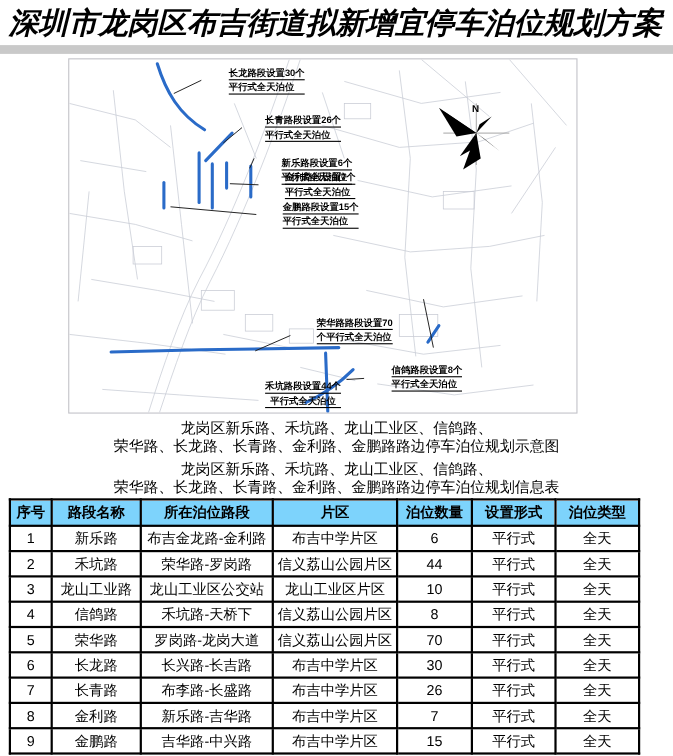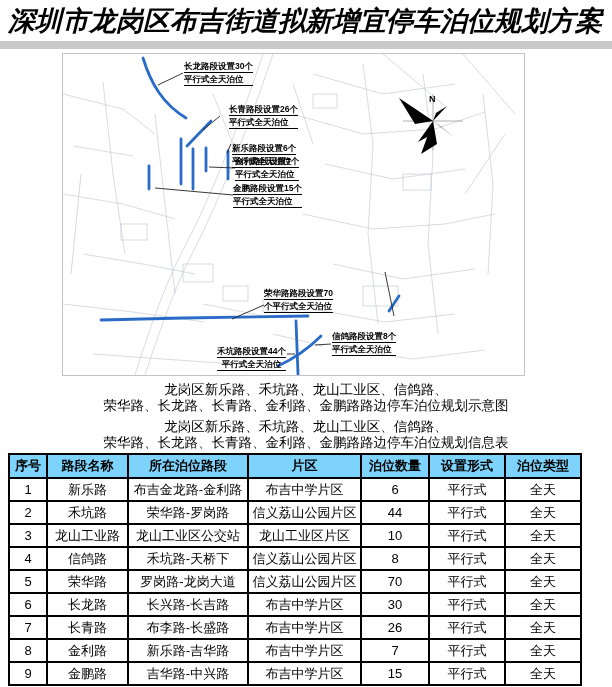--- a/index.html
+++ b/index.html
@@ -14,21 +14,21 @@
   }
   .gray-bar{height:8px;background:#c9c9c9;margin-top:1px;}
 
   
   .map{
     position:absolute;left:62px;top:53px;width:461px;height:321px;
     border:1px solid #c2c2c8;background:#ffffff;
   }
   .map svg{position:absolute;left:0;top:0;}
   .ann{position:absolute;font-size:8.5px;font-weight:700;line-height:12px;white-space:nowrap;}
-  .ann div{border-bottom:1px solid #000;display:inline-block;}
+  .ann div{border-bottom:1px solid #000;display:inline-block;margin-left:24px;}
   .ann .l2{display:block;}
   .north-label{position:absolute;font-size:9px;font-weight:700;}
 
   
   .caption{
     position:absolute;left:0;width:612px;text-align:center;
     font-size:13.5px;font-weight:400;line-height:15.5px;
   }
   .cap1{top:382px;}
   .cap2{top:419px;}
@@ -114,21 +114,21 @@
         <path d="M370,67 L355,88 L366,82 Z" fill="#000"></path>
       </g>
     </svg>
 
     <div class="north-label" style="left:366px;top:40px;">N</div>
 
     <div class="ann" style="left:121px;top:6px;">
       <div class="l1">长龙路段设置30个</div>
       <div class="l2">平行式全天泊位</div>
     </div>
-    <div class="ann" style="left:166px;top:49px;">
+    <div class="ann" style="left:154px;top:49px;">
       <div class="l1">长青路段设置26个</div>
       <div class="l2">平行式全天泊位</div>
     </div>
     <div class="ann" style="left:169px;top:88px;">
       <div class="l1">新乐路段设置6个</div>
       <div class="l2">平行式全天泊位</div>
     </div>
     <div class="ann" style="left:172px;top:101px;">
       <div class="l1">金利路段设置7个</div>
       <div class="l2">平行式全天泊位</div>

